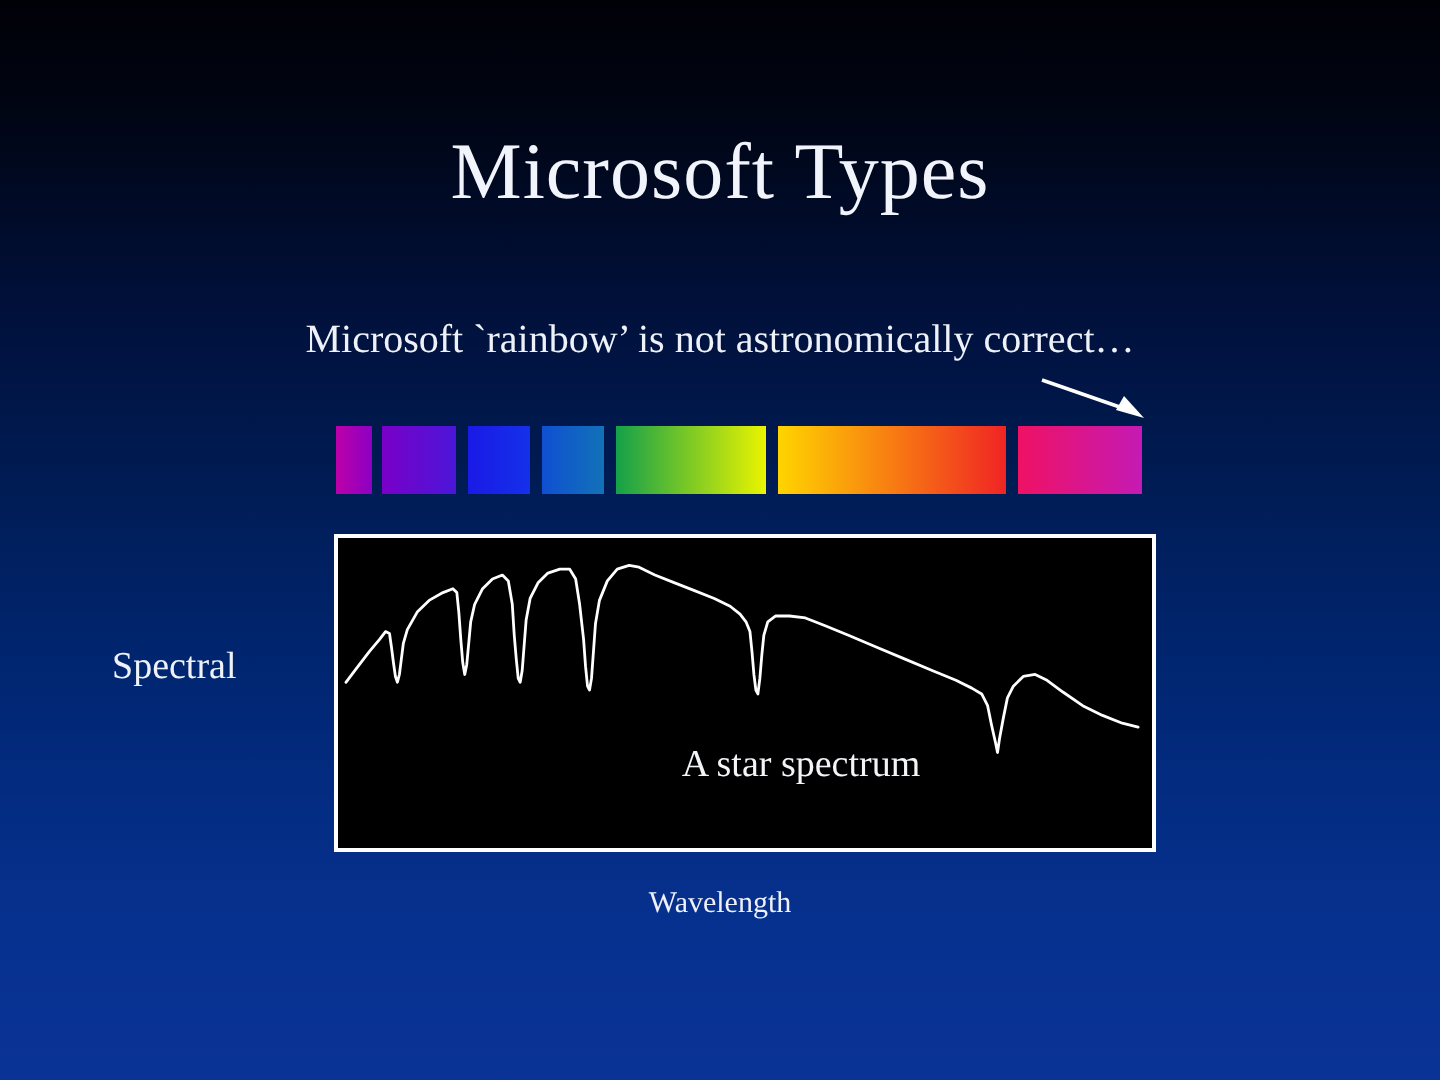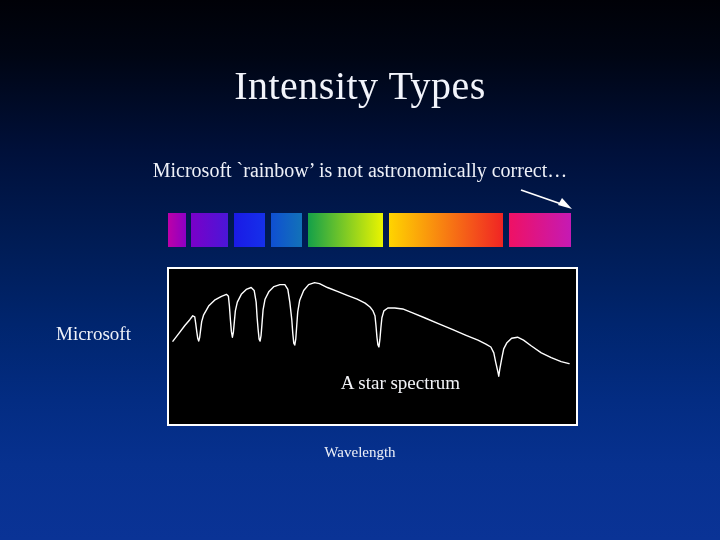--- a/index.html
+++ b/index.html
@@ -125,21 +125,21 @@
     text-align: center;
     color: #eef1f8;
     font-size: 15px;
   }
 </style>
 </head>
 <body>
 
 <div id="slide">
 
-  <div id="title">Intensity Types</div>
+  <div id="title">Microsoft Types</div>
 
   <div id="subtitle">Microsoft `rainbow’ is not astronomically correct…</div>
 
   <svg id="arrow" viewBox="0 0 80 36">
     <line x1="16" y1="10" x2="62" y2="26" stroke="#ffffff" stroke-width="1.8"></line>
     <polygon points="67,29 53,25 57,18" fill="#ffffff"></polygon>
   </svg>
 
   <div id="rainbow">
       <div class="swatch" style="left: 0px; width: 18px; background: linear-gradient(to right, rgb(189, 0, 168), rgb(140, 0, 196));"></div>
@@ -151,16 +151,16 @@
       <div class="swatch" style="left: 341px; width: 62px; background: linear-gradient(to right, rgb(239, 17, 100), rgb(197, 26, 180));"></div>
     </div>
 
   <div id="spectrum-box">
     <svg id="spectrum-svg" viewBox="0 0 411 159" preserveAspectRatio="none">
       <polyline id="spectrum-curve" fill="none" stroke="#ffffff" stroke-width="1.4" stroke-linejoin="round" stroke-linecap="round" vector-effect="non-scaling-stroke" points="4,74 10,66 16,58 21,52 24,48 26,49 27,56 28,64 29,71 30,74 31,70 32,62 33,54 35,47 40,38 46,32 53,28 58,26 60,28 61,38 62,52 63,64 64,70 65,65 66,54 67,43 69,34 73,26 78,21 83,19 86,22 88,34 89,50 90,62 91,72 92,74 93,68 94,55 95,42 97,31 101,23 106,18 112,16 117,16 120,21 122,34 124,52 125,66 126,76 127,78 128,72 129,58 130,44 132,32 136,22 141,16 147,14 152,15 160,19 170,23 180,27 190,31 198,35 203,39 206,43 208,48 209,58 210,70 211,78 212,80 213,72 214,60 215,50 217,43 221,40 228,40 236,41 246,45 258,50 272,56 286,62 300,68 312,73 320,77 325,80 328,86 330,96 332,105 333,110 334,103 336,92 338,82 341,76 346,71 352,70 358,73 366,79 376,86 386,91 396,95 404,97"></polyline>
     </svg>
     <div id="spectrum-label">A star spectrum</div>
   </div>
 
-  <div id="ylabel">Microsoft</div>
+  <div id="ylabel">Spectral</div>
   <div id="xlabel">Wavelength</div>
 
 </div>
 
 </body></html>

